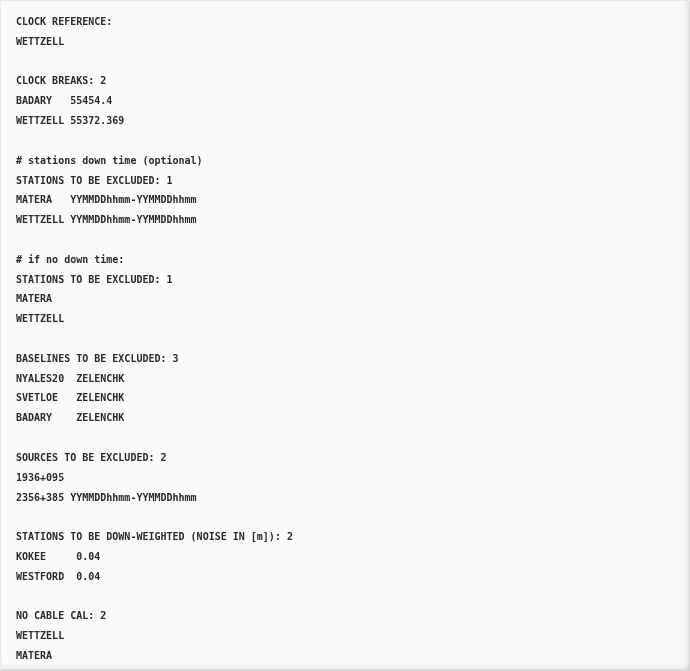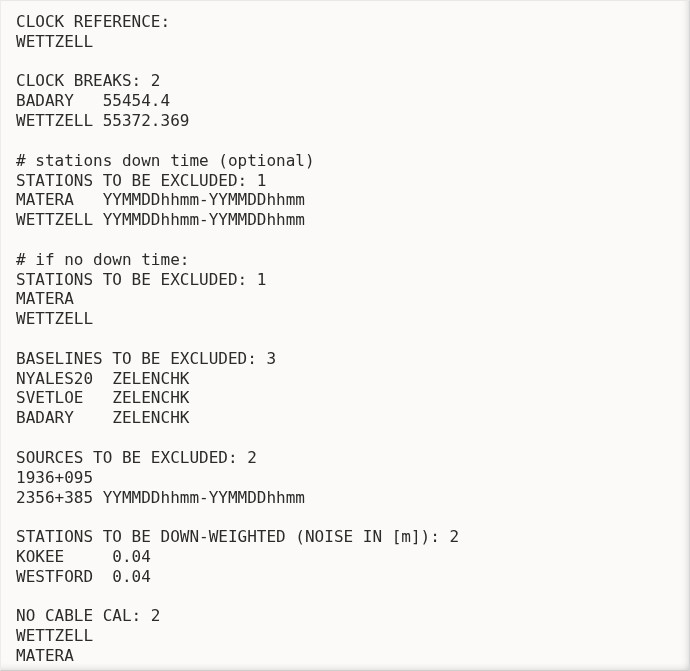--- a/index.html
+++ b/index.html
@@ -33,25 +33,26 @@
   }
 
   #config-text {
     position: absolute;
     left: 15px;
     top: 11px;
     right: 0;
     margin: 0;
     padding: 0;
     font-family: "DejaVu Sans Mono", monospace;
-    font-size: 16px;
+    font-size: 10px;
     line-height: 19.82px;
     color: #2b2b2b;
     white-space: pre;
     letter-spacing: 0;
+    font-weight: bold;
     -webkit-font-smoothing: antialiased;
   }
 
   .line {
     display: block;
     height: 19.82px;
     white-space: pre;
   }
   .line.blank {
     

